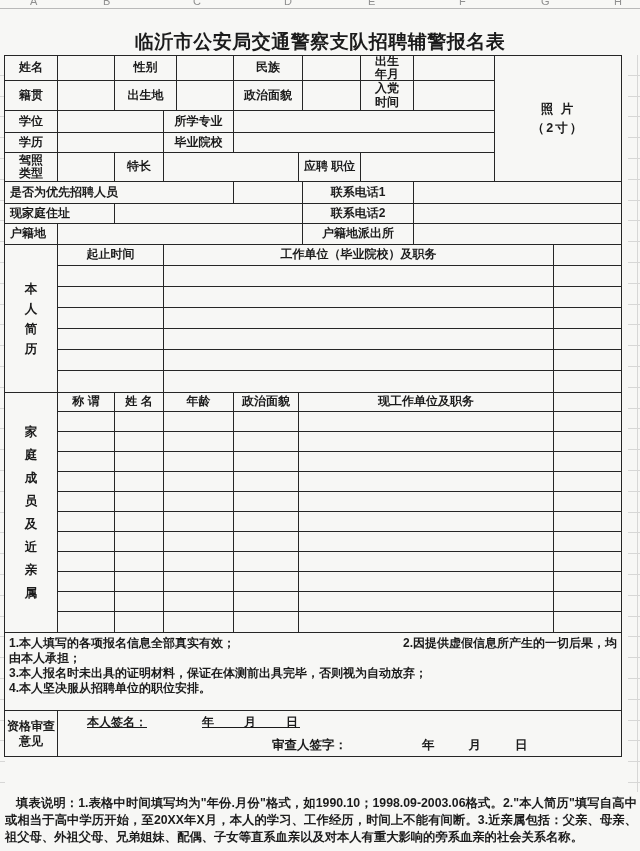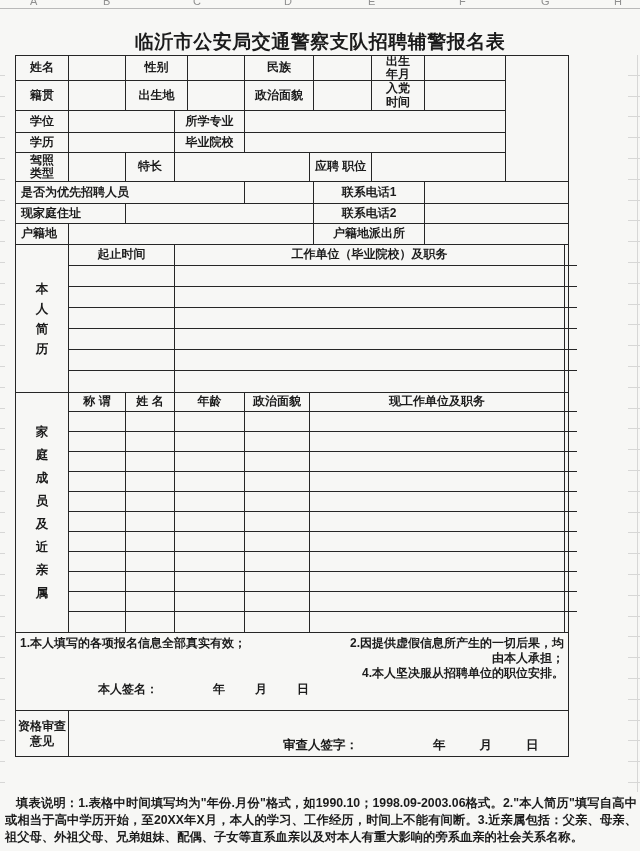--- a/index.html
+++ b/index.html
@@ -30,42 +30,42 @@
     background:repeating-linear-gradient(180deg,transparent 0 19.8px,#d7d7d6 19.8px 20.8px);
   }
   .margin-lines.left{left:0;}
   .margin-lines.right{left:628px;width:12px;}
   .margin-vline{position:absolute;top:55px;height:737px;left:637px;width:1px;background:#d7d7d6;}
   
   .title-row{position:absolute;top:29px;left:0;width:640px;height:26px;
     display:flex;align-items:center;justify-content:center;}
   .title{font-size:19px;letter-spacing:.5px;white-space:nowrap;}
   
-  .tbl{position:absolute;left:15px;top:55px;width:554px;}
+  .tbl{position:absolute;left:4px;top:55px;width:618px;}
   .tbl *{box-sizing:border-box;}
   .sec{border:1.6px solid #262626;border-top:none;display:flex;background:transparent;}
   .sec.first{border-top:1.6px solid #262626;}
   .a-left{flex:0 0 490px;border-right:1.6px solid #262626;display:flex;flex-direction:column;}
   .photo{flex:1;display:flex;align-items:center;justify-content:center;
     font-size:12.5px;text-align:center;white-space:pre-line;line-height:19px;letter-spacing:2px;}
   .body{flex:1;display:flex;flex-direction:column;}
   .side{flex:0 0 53px;border-right:1.6px solid #262626;
     display:flex;align-items:center;justify-content:center;
     text-align:center;font-size:12.5px;white-space:pre-line;}
   .r{display:flex;border-bottom:1.6px solid #262626;}
   .r:last-child{border-bottom:none;}
   .c{border-right:1.6px solid #262626;display:flex;align-items:center;justify-content:center;
      text-align:center;font-size:12px;white-space:pre-line;line-height:13.5px;overflow:hidden;}
   .c:last-child{border-right:none;}
   .c.fill{flex:1;margin-top:32px;}
   .c.lft{justify-content:flex-start;text-align:left;padding-left:5px;}
   
-  .freetext{flex:1;padding:3px 4px 2px 4px;font-size:12px;line-height:15px;display:flex;flex-direction:column;text-align:right;}
+  .freetext{flex:1;padding:3px 4px 2px 4px;font-size:12px;line-height:15px;display:flex;flex-direction:column;}
   .itx-row1{display:flex;justify-content:space-between;}
-  .sig-line{display:flex;margin-top:1px;}
+  .sig-line{display:flex;margin-top:19px;text-decoration:underline;}
   .sig-line .sig-label{margin-left:78px;}
   .sig-line .sig-date{margin-left:55px;letter-spacing:2px;}
   .review-body{flex:1;display:flex;flex-direction:column;padding:2px 4px;font-size:12.5px;}
   .review-sign{margin-top:auto;display:flex;}
   .review-sign .sig-label{margin-left:210px;}
   .review-sign .sig-date{margin-left:75px;letter-spacing:3px;}
   
   .note{position:absolute;left:5px;top:795px;width:632px;
     font-size:12.3px;line-height:16.8px;text-indent:.9em;text-align:justify;}
 </style>
@@ -135,20 +135,22 @@
         <div class="r" style="height:28px">
           <div class="c" style="flex:0 0 53px">驾照
 类型</div>
           <div class="c" style="flex:0 0 57px"></div>
           <div class="c" style="flex:0 0 49px">特长</div>
           <div class="c" style="flex:0 0 135px"></div>
           <div class="c lft" style="flex:0 0 62px">应聘  职位</div>
           <div class="c fill"></div>
         </div>
       </div>
+      <div class="photo">照 片
+（2寸）</div>
     </div>
 
     <div class="sec">
       <div class="body">
         <div class="r" style="height:22px">
           <div class="c lft" style="flex:0 0 229px">是否为优先招聘人员</div>
           <div class="c" style="flex:0 0 69px"></div>
           <div class="c" style="flex:0 0 111px">联系电话1</div>
           <div class="c fill"></div>
         </div>
@@ -320,20 +322,21 @@
       </div>
     </div>
 
     <div class="sec" style="height:78px">
       <div class="freetext">
         <div class="itx-row1">
           <span>1.本人填写的各项报名信息全部真实有效；</span>
           <span>2.因提供虚假信息所产生的一切后果，均</span>
         </div>
         <div>由本人承担；</div>
+        <div>3.本人报名时未出具的证明材料，保证在体测前出具完毕，否则视为自动放弃；</div>
         <div>4.本人坚决服从招聘单位的职位安排。</div>
         <div class="sig-line">
           <span class="sig-label">本人签名：</span>
           <span class="sig-date">年　　月　　日</span>
         </div>
       </div>
     </div>
 
     <div class="sec" style="height:46px">
       <div class="side" style="line-height:15px;font-size:12px">资格审查

